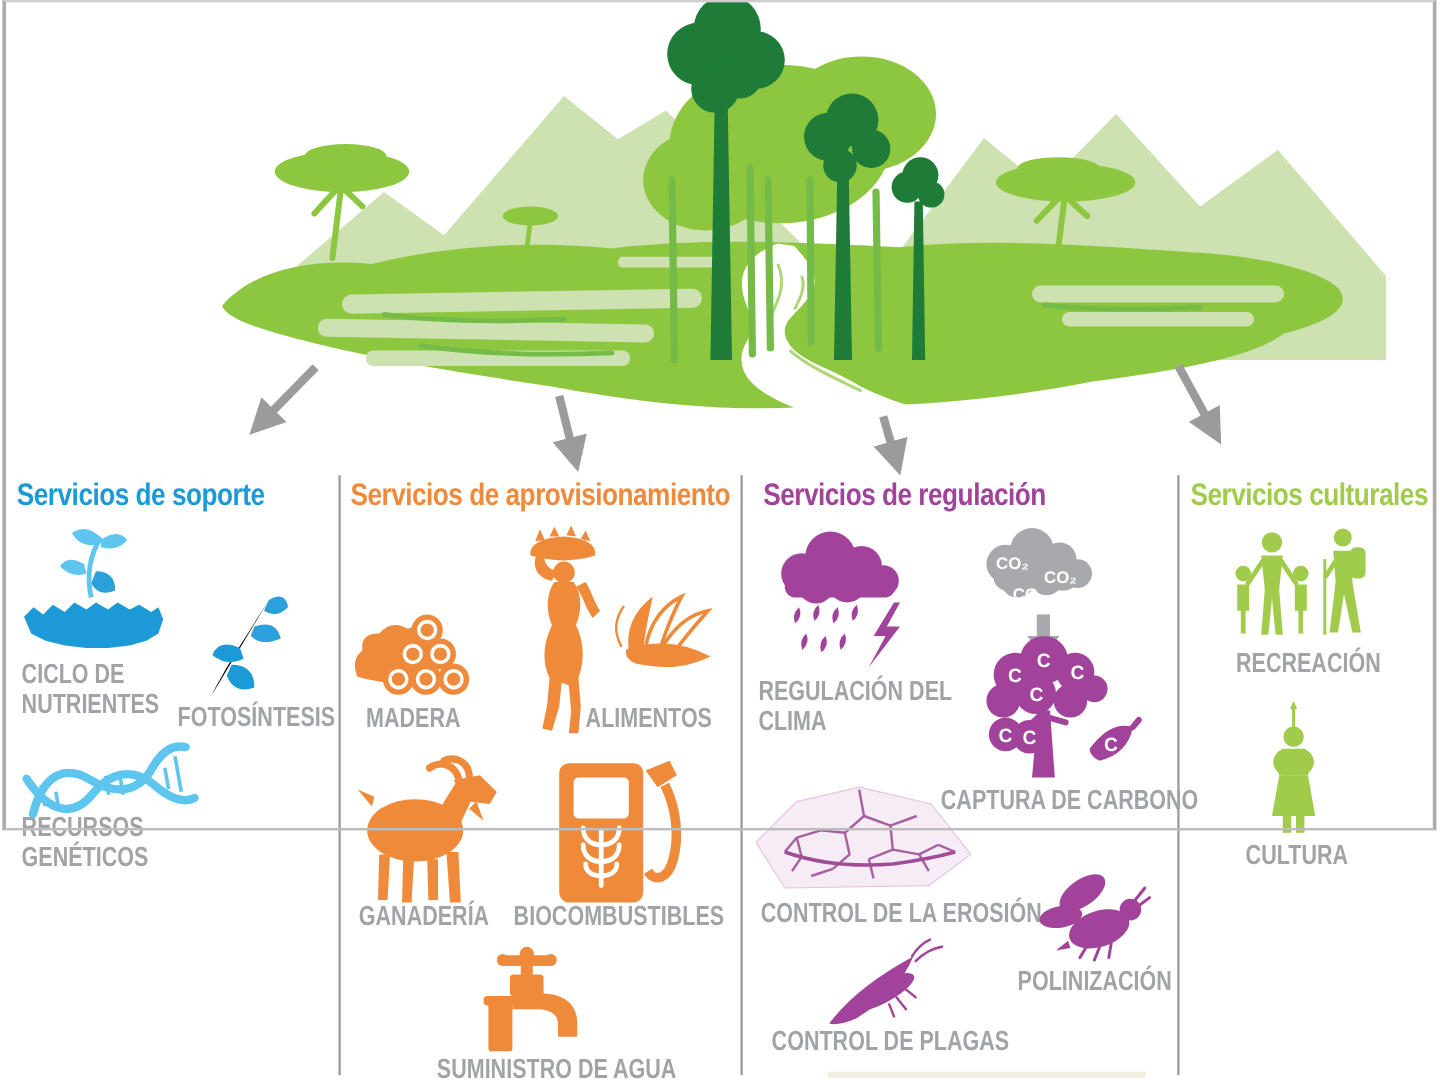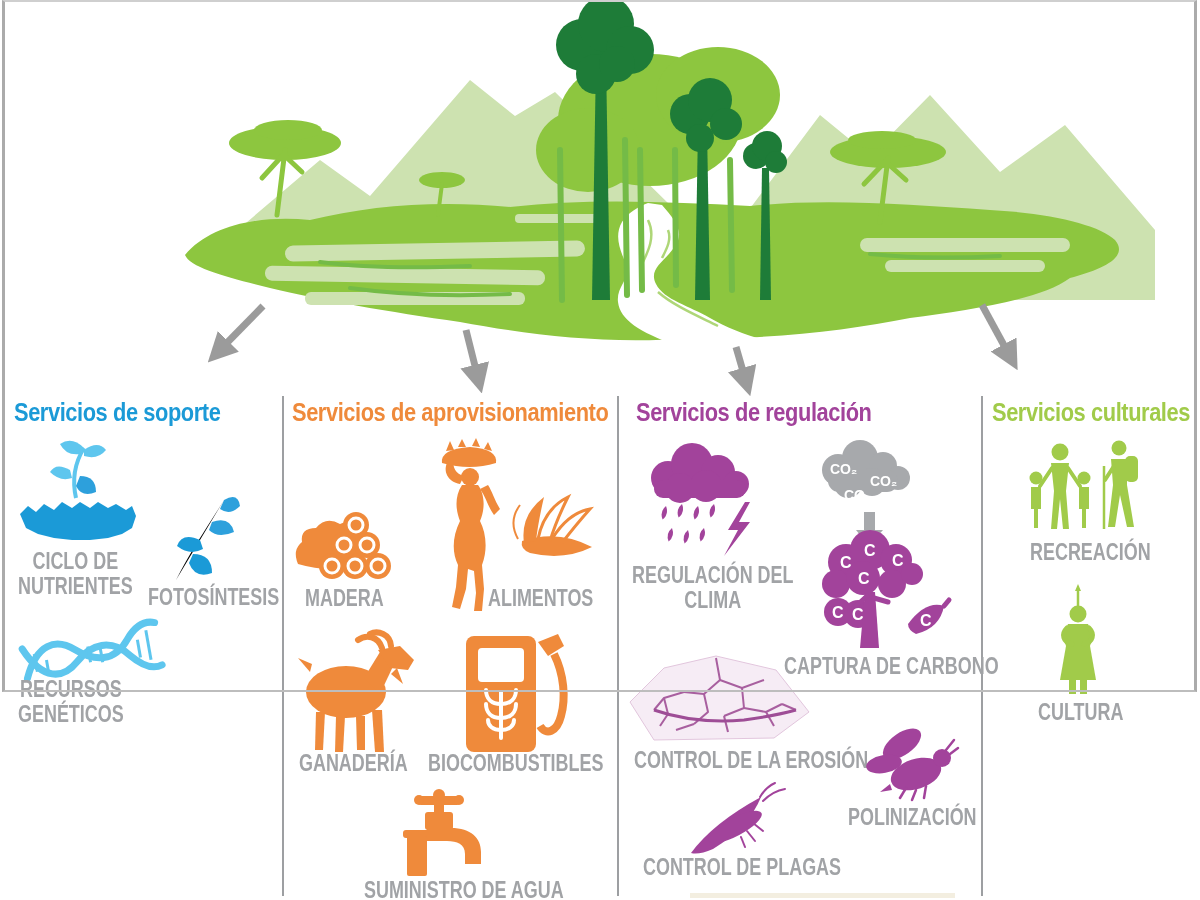--- a/index.html
+++ b/index.html
@@ -1,18 +1,18 @@
 <!DOCTYPE html>
 <html style="--frame-gray: #ababab; --divider-gray: #9d9fa2; --arrow-gray: #9b9b9b; --label-gray: #a1a3a6; --blue: #1b9ad7; --blue-light: #5ec6ee; --blue-mid: #2da0dc; --orange: #ef8a3b; --magenta: #a2439b; --magenta-light: #a85f9f; --green: #a1cb4a; --cloud-gray: #a7a9ac; --land-pale: #cde2b0; --land-green: #8dc63f; --land-mid: #74bb47; --land-dark: #1e7c38;"><head>
 <meta charset="utf-8">
 <style>
   html,body{margin:0;padding:0;}
   body{width:1200px;height:900px;overflow:hidden;background:#fff;position:relative;
        font-family:"Liberation Sans",sans-serif;}
-  .stage{position:absolute;left:0;top:0;width:1200px;height:696px;text-align:center;}
+  .stage{position:absolute;left:0;top:0;width:1200px;height:696px;}
   .frame{position:absolute;left:2px;top:0;right:3px;bottom:4px;
          border:3px solid var(--frame-gray,#ababab);border-top:2px solid #cfcfcf;
          border-bottom:2px solid #bdbdbd;pointer-events:none;}
   .divider{position:absolute;width:2px;background:var(--divider-gray,#9d9fa2);}
   .abs{position:absolute;}
   .hdr{position:absolute;font-weight:bold;font-size:26px;white-space:nowrap;
        transform:scaleX(.84);transform-origin:0 0;letter-spacing:-.5px;}
   .hdr-0{color:var(--blue,#1b9ad7);}
   .hdr-1{color:var(--orange,#ef8a3b);}
   .hdr-2{color:var(--magenta,#a2439b);}

